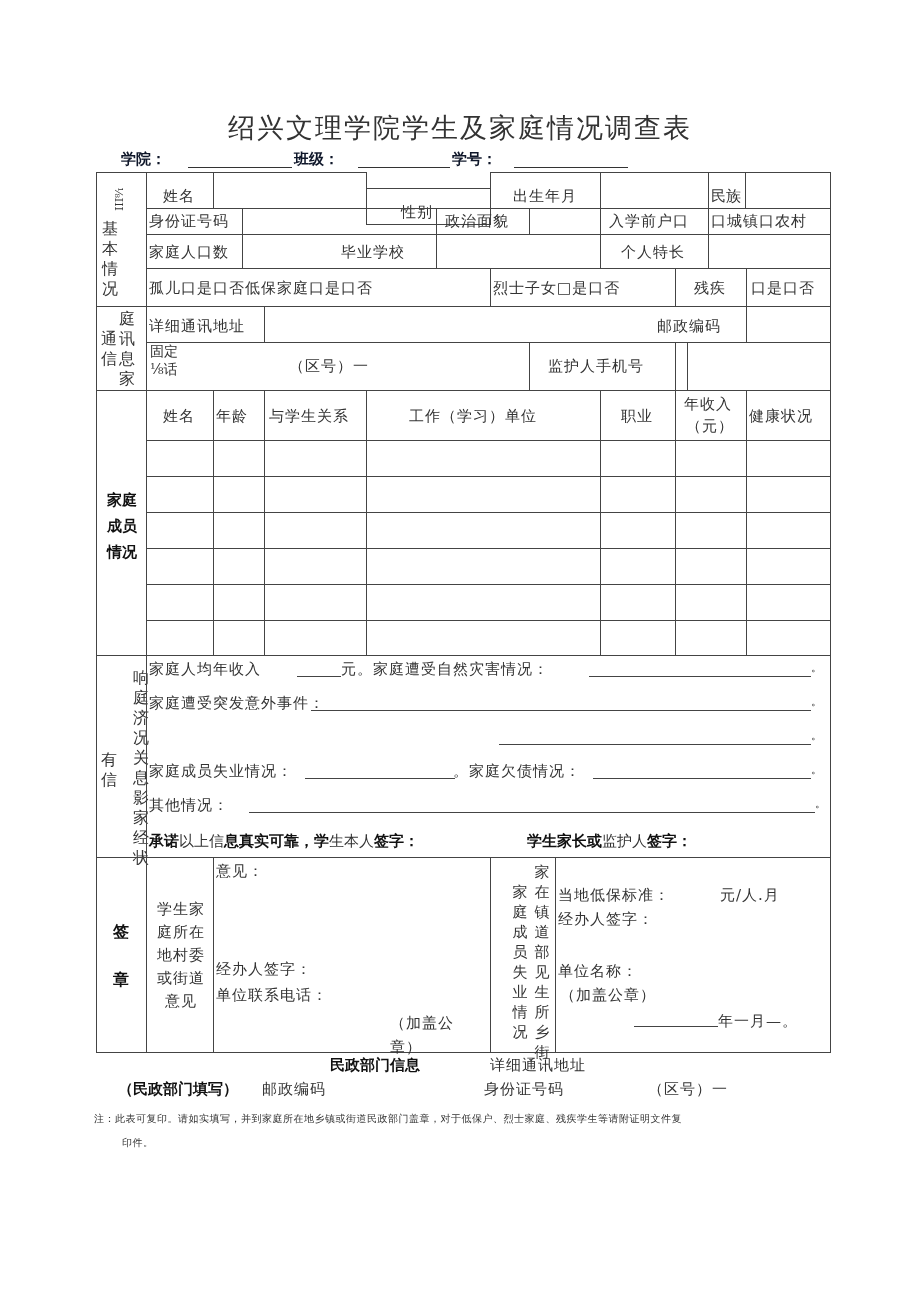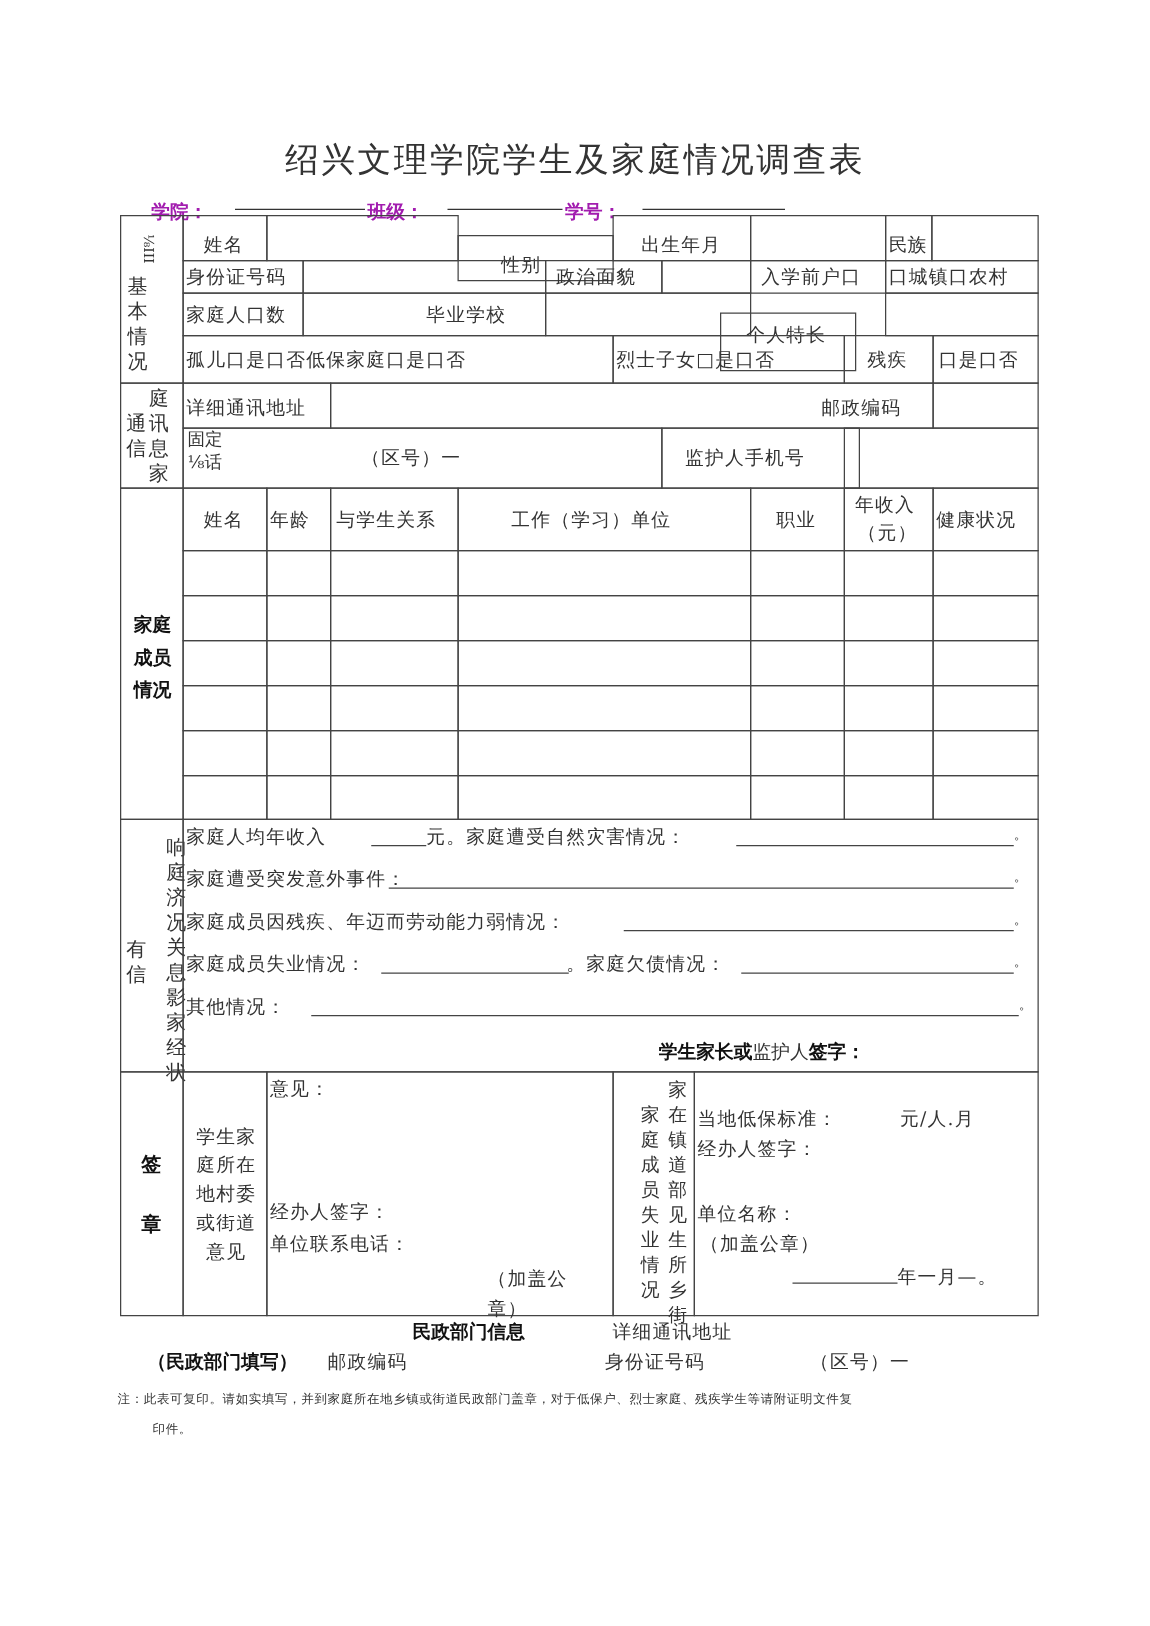--- a/index.html
+++ b/index.html
@@ -1,20 +1,20 @@
 <!DOCTYPE html>
 <html><head>
 <meta charset="utf-8">
 <style>
   html, body { margin:0; padding:0; background:#ffffff; }
   body { width:920px; height:1301px; position:relative; overflow:hidden;
          font-family:"DejaVu Serif", "Liberation Serif", serif; color:#222; }
   .abs { position:absolute; }
   .title { left:0; width:920px; top:110px; text-align:center; font-size:27px; letter-spacing:2px; color:#333; font-weight:normal; }
-  .hdr { top:160px; font-size:15px; font-weight:bold; font-family:"DejaVu Sans","Liberation Sans",sans-serif; color:#a21caf; }
+  .hdr { top:150px; font-size:15px; font-weight:bold; font-family:"DejaVu Sans","Liberation Sans",sans-serif; color:#0f172a; }
   .uline { border-bottom:1px solid #333; height:18px; top:149px; }
   .cell { position:absolute; border:1px solid #444; box-sizing:border-box; }
   .t { position:absolute; font-size:15px; white-space:nowrap; color:#333; letter-spacing:1px; }
   .vt { position:absolute; font-size:16px; line-height:20px; color:#333; width:18px; text-align:center; }
   .bold { font-weight:bold; color:#111; font-family:"DejaVu Sans","Liberation Sans",sans-serif; }
   .line { position:absolute; border-bottom:1px solid #444; height:0; }
   .note { font-size:10px; color:#333; letter-spacing:0.5px; }
   .field { cursor:text; }
 </style>
 </head>
@@ -65,21 +65,21 @@
     <span class="t" style="left:2px;top:3px;">口城镇口农村</span>
   </div>
 
 <div class="cell" style="left:146px;top:234px;width:97px;height:35px;">
     <span class="t" style="left:2px;top:8px;">家庭人口数</span>
   </div>
 <div class="cell field" style="left:242px;top:234px;width:195px;height:35px;">
     <span class="t" style="left:98px;top:8px;">毕业学校</span>
   </div>
 <div class="cell field" style="left:436px;top:234px;width:165px;height:35px;"></div>
-<div class="cell" style="left:576px;top:234px;width:109px;height:47px;margin-top:16px;">
+<div class="cell" style="left:600px;top:234px;width:109px;height:35px;">
     <span class="t" style="left:20px;top:8px;">个人特长</span>
   </div>
 <div class="cell field" style="left:708px;top:234px;width:123px;height:35px;"></div>
 
 <div class="cell" style="left:146px;top:268px;width:345px;height:39px;">
     <span class="t" style="left:2px;top:10px;">孤儿口是口否低保家庭口是口否</span>
   </div>
 <div class="cell" style="left:490px;top:268px;width:186px;height:39px;">
     <span class="t" style="left:2px;top:10px;">烈士子女□是口否</span>
   </div>
@@ -191,34 +191,36 @@
   <span class="t" style="left:2px;top:4px;">家庭人均年收入</span>
   <div class="line field" style="left:150px;top:20px;width:44px;"></div>
   <span class="t" style="left:194px;top:4px;">元。家庭遭受自然灾害情况：</span>
   <div class="line field" style="left:442px;top:20px;width:222px;"></div>
   <span class="t" style="left:664px;top:4px;font-size:11px;">。</span>
 
   <span class="t" style="left:2px;top:38px;">家庭遭受突发意外事件：</span>
   <div class="line field" style="left:164px;top:54px;width:500px;"></div>
   <span class="t" style="left:664px;top:38px;font-size:11px;">。</span>
 
-  <span class="t" style="left:2px;top:72px;">家庭成员因残疾、年迈而劳动能力弱情况：</span>
   <div class="line field" style="left:352px;top:88px;width:312px;"></div>
   <span class="t" style="left:664px;top:72px;font-size:11px;">。</span>
 
   <span class="t" style="left:2px;top:106px;">家庭成员失业情况：</span>
   <div class="line field" style="left:158px;top:122px;width:150px;"></div>
   <span class="t" style="left:306px;top:106px;">。家庭欠债情况：</span>
   <div class="line field" style="left:446px;top:122px;width:218px;"></div>
   <span class="t" style="left:664px;top:106px;font-size:11px;">。</span>
 
   <span class="t" style="left:2px;top:140px;">其他情况：</span>
   <div class="line field" style="left:102px;top:156px;width:566px;"></div>
   <span class="t" style="left:668px;top:140px;font-size:11px;">。</span>
 
+  <div class="t" style="left:2px;top:176px;letter-spacing:0;">
+    <span class="bold">承诺</span><span>以上信</span><span class="bold">息真实可靠，学</span><span>生本人</span><span class="bold">签字：</span>
+  </div>
   <div class="t" style="left:380px;top:176px;letter-spacing:0;">
     <span class="bold">学生家长或</span><span>监护人</span><span class="bold">签字：</span>
   </div>
 </div>
 
 <div class="cell" style="left:96px;top:857px;width:51px;height:196px;">
   <span class="bold" style="position:absolute;left:16px;top:64px;font-size:16px;">签</span>
   <span class="bold" style="position:absolute;left:16px;top:112px;font-size:16px;">章</span>
 </div>
 <div class="cell" style="left:146px;top:857px;width:68px;height:196px;padding-left:24px;">

